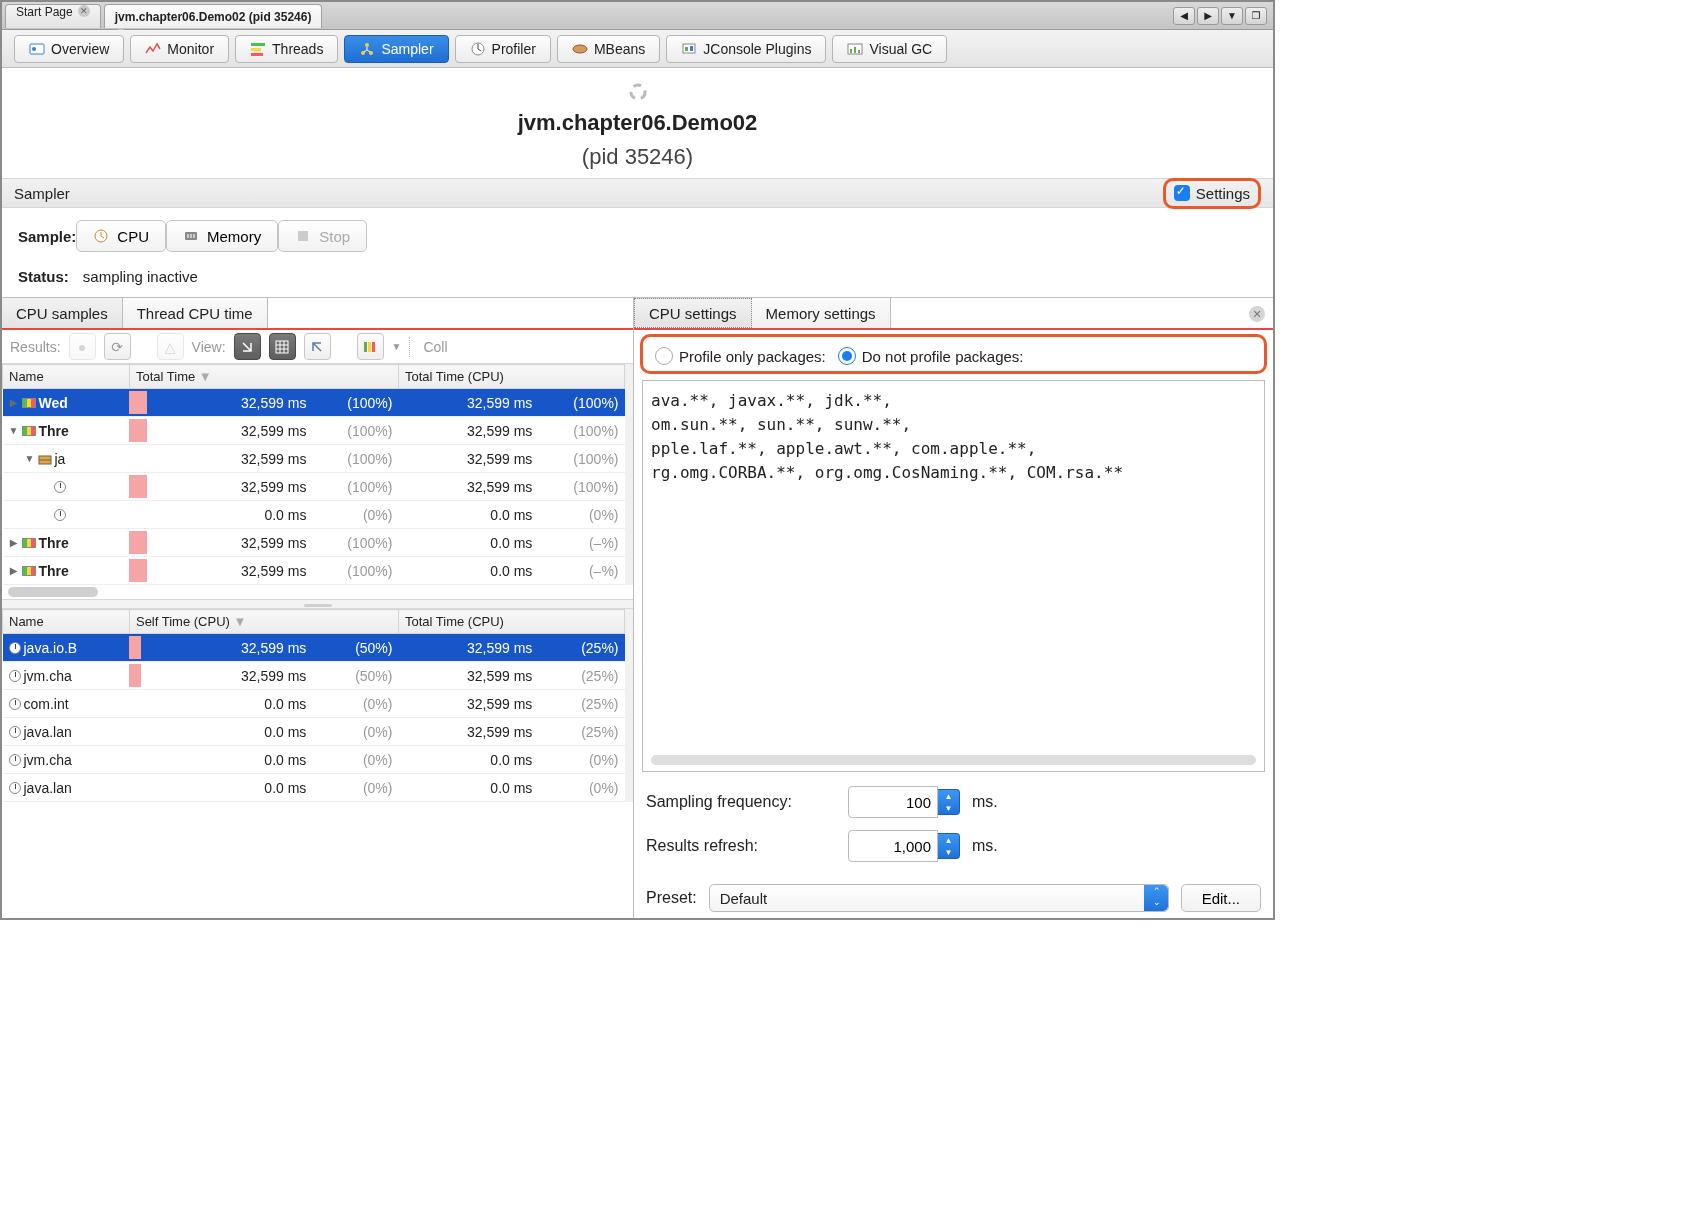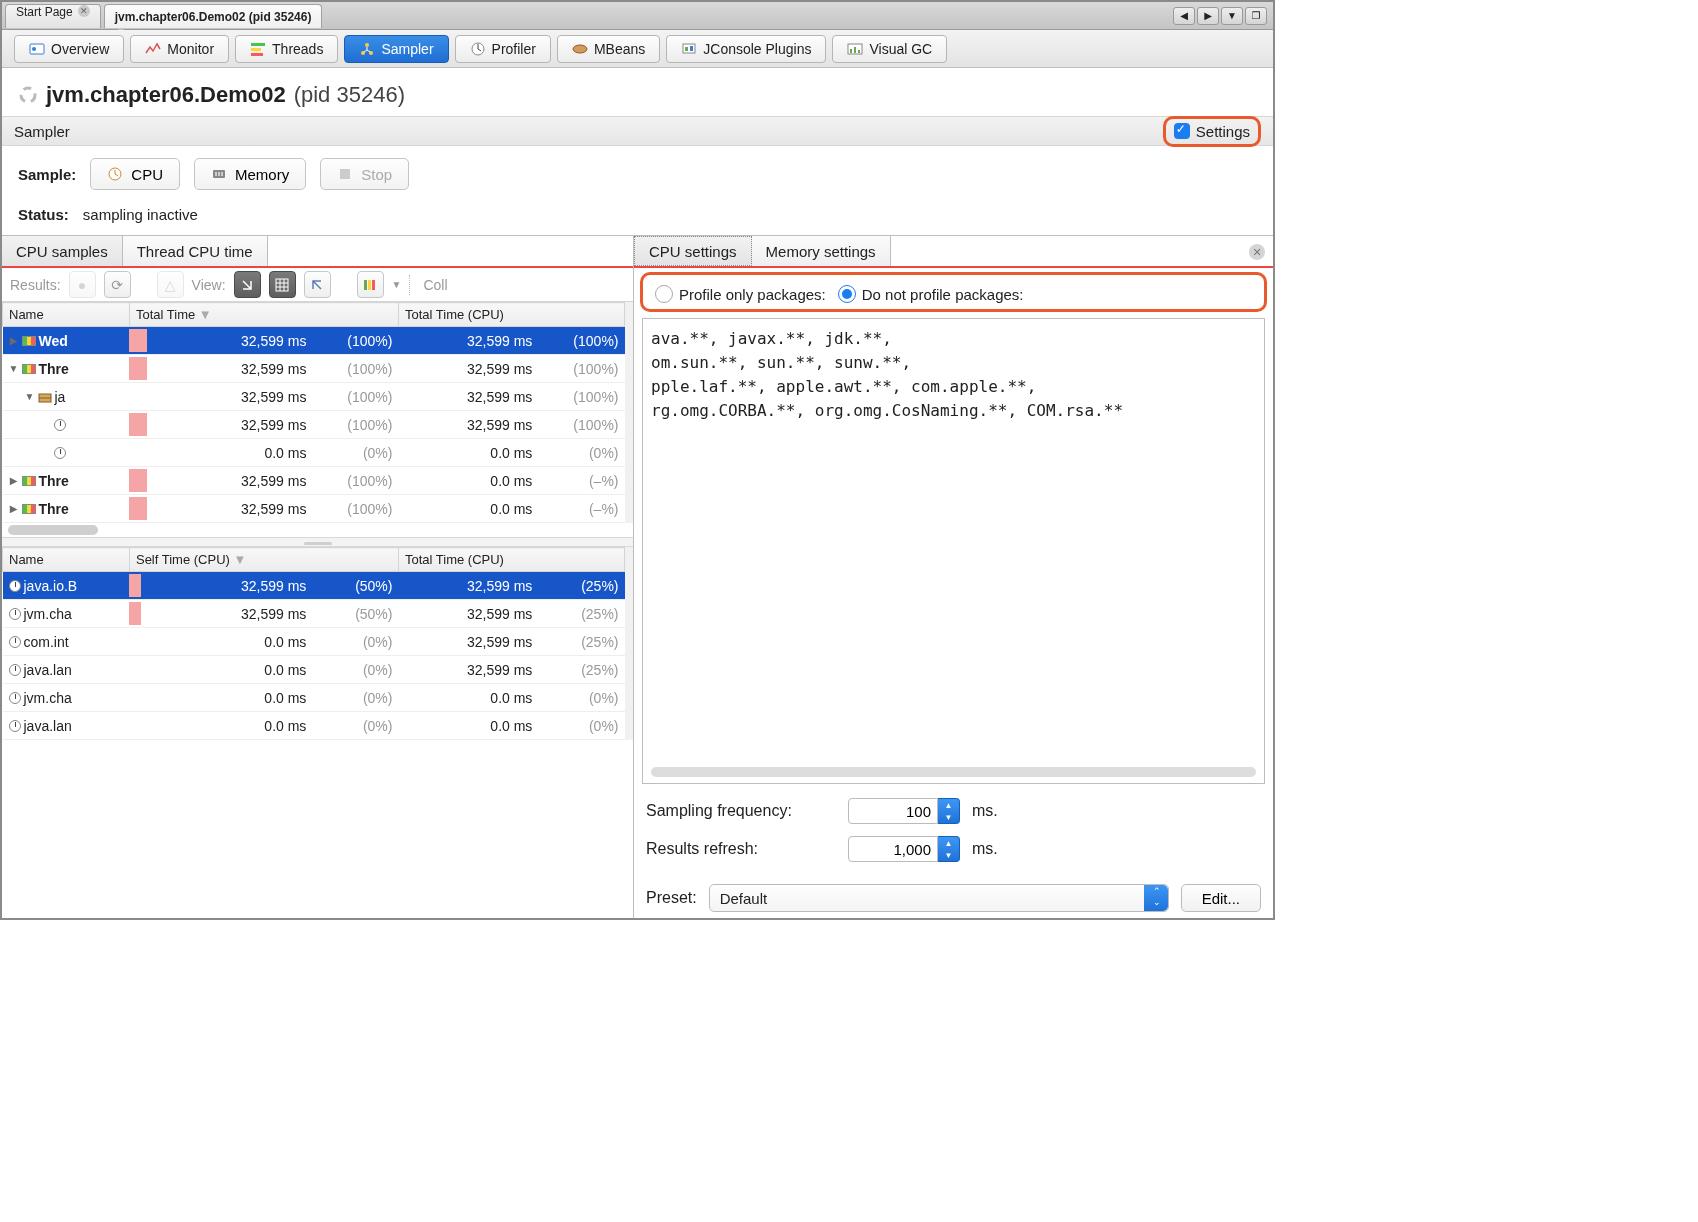--- a/index.html
+++ b/index.html
@@ -7,28 +7,28 @@
   .window { width:1275px; height:920px; border:2px solid #8a8a8a; background:#fff; display:flex; flex-direction:column; }
   .title-tabs { height:28px; background:linear-gradient(#d9d9d9,#c4c4c4); display:flex; align-items:center; border-bottom:1px solid #9a9a9a; }
   .app-tab { height:24px; padding:0 10px; background:linear-gradient(#f4f4f4,#e3e3e3); border:1px solid #a0a0a0; border-bottom:none; border-radius:4px 4px 0 0; margin-left:3px; display:flex; align-items:flex-start; font-size:12px; gap:5px; }
   .app-tab.active { background:linear-gradient(#fcfcfc,#efefef); font-weight:bold;flex-direction:column; }
   .close-x { width:12px; height:12px; border-radius:50%; background:#c9c9c9; color:#666; font-size:9px; display:flex; align-items:center; justify-content:center; }
   .title-right { margin-left:auto; display:flex; gap:2px; padding-right:6px; }
   .tb { width:22px; height:18px; background:linear-gradient(#eee,#d5d5d5); border:1px solid #9a9a9a; border-radius:3px; display:flex; align-items:center; justify-content:center; font-size:10px; }
   .toolbar { height:38px; background:linear-gradient(#f3f3f3,#e3e3e3); border-bottom:1px solid #bdbdbd; display:flex; align-items:center; padding:0 12px; gap:6px; }
   .tool-btn { height:28px; padding:0 14px; border:1px solid #b5b5b5; border-radius:4px; background:linear-gradient(#fdfdfd,#ececec); display:flex; align-items:center; gap:6px; font-size:14px; }
   .tool-btn.active { background:linear-gradient(#3a8ee6,#1f6ed4); color:#fff; border-color:#1a5db0; }
-  .page-head { padding:14px 16px 8px; display:flex; align-items:center; gap:8px; font-size:22px; }
+  .page-head { padding:14px 16px 8px; display:flex; align-items:center; gap:8px; font-size:22px;flex-direction:column; }
   .page-head .pid { font-weight:normal; color:#444; }
   .page-head .proc { font-weight:bold; }
   .section-bar { height:30px; background:linear-gradient(#f2f2f2,#e6e6e6); border-top:1px solid #d5d5d5; border-bottom:1px solid #d5d5d5; display:flex; align-items:center; padding:0 12px; font-size:15px; }
   .settings-chk { margin-left:auto; display:flex; align-items:center; gap:6px; padding:4px 8px; border:3px solid #e85a2b; border-radius:10px; }
   input[type=checkbox].mac { appearance:none; width:16px; height:16px; border-radius:4px; background:#1a7df0; position:relative; }
   input[type=checkbox].mac:checked::after{content:"✓"; color:#fff; font-size:12px; position:absolute; top:-1px; left:2px;}
-  .sample-row { padding:12px 16px; display:flex; align-items:center; gap:14px; }
+  .sample-row { padding:12px 16px; display:flex; align-items:center; }
   .sample-row b { font-size:15px; }
   .sbtn { height:32px; padding:0 16px; border:1px solid #c5c5c5; border-radius:5px; background:linear-gradient(#fefefe,#f2f2f2); display:flex; align-items:center; gap:8px; font-size:15px; }
   .status-row { padding:4px 16px 12px; display:flex; gap:14px; font-size:15px; }
   .panes { flex:1; display:flex; border-top:1px solid #bdbdbd; overflow:hidden; }
   .left-pane, .right-pane { display:flex; flex-direction:column; overflow:hidden; }
   .left-pane { width:632px; border-right:1px solid #bdbdbd; }
   .right-pane { flex:1; }
   .tabstrip { height:32px; display:flex; border-bottom:2px solid #ef4444; }
   .tab { padding:0 14px; display:flex; align-items:center; border-right:1px solid #bdbdbd; background:linear-gradient(#fbfbfb,#efefef); font-size:15px; }
   .tab.active { background:linear-gradient(#f2f2f2,#e4e4e4); }
@@ -52,21 +52,21 @@
   .split-h { height:10px; background:#f3f3f3; border-top:1px solid #d8d8d8; border-bottom:1px solid #d8d8d8; position:relative;}
   .split-h::after{content:""; position:absolute; left:50%; top:4px; width:28px; height:3px; background:#cfcfcf; border-radius:2px; transform:translateX(-50%);}
   .radio-row { padding:10px 12px 6px; display:flex; gap:12px; align-items:center; font-size:15px; border:3px solid #e85a2b; border-radius:10px; margin:4px 6px 6px; }
   input[type=radio].mac{ appearance:none; width:18px; height:18px; border:1px solid #a8a8a8; border-radius:50%; background:#fff; position:relative; }
   input[type=radio].mac:checked{ border-color:#1a7df0; }
   input[type=radio].mac:checked::after{content:""; position:absolute; inset:3px; background:#1a7df0; border-radius:50%;}
   .filter-box { flex:1; margin:0 8px 8px; border:1px solid #bdbdbd; padding:8px; font-family:Menlo,monospace; font-size:16px; line-height:1.5; overflow:auto; background:#fff; min-height:310px; position:relative; }
   .filter-scroll { position:absolute; left:8px; right:8px; bottom:6px; height:10px; background:#ddd; border-radius:5px; }
   .setting-row { display:flex; align-items:center; gap:12px; padding:6px 12px; font-size:16px; }
   .spin { display:flex; align-items:center; }
-  .spin input { width:90px; height:26px; text-align:right; padding:0 6px; border:1px solid #bbb; border-radius:4px 0 0 4px; font-size:15px; }
+  .spin input { width:90px; height:32px; text-align:right; padding:0 6px; border:1px solid #bbb; border-radius:4px 0 0 4px; font-size:15px; }
   .spin-btns { width:22px; height:26px; background:linear-gradient(#3d97f5,#1e72d8); border:1px solid #1860b5; border-left:none; border-radius:0 4px 4px 0; display:flex; flex-direction:column; }
   .spin-btns span{flex:1; color:#fff; font-size:8px; display:flex; align-items:center; justify-content:center;}
   .mac-select { flex:1; height:28px; border:1px solid #bbb; border-radius:5px; display:flex; align-items:center; padding:0 10px; font-size:15px; position:relative; background:linear-gradient(#fefefe,#f4f4f4); }
   .mac-select::after{content:""; position:absolute; right:0; top:0; bottom:0; width:24px; background:linear-gradient(#3d97f5,#1e72d8); border-radius:0 5px 5px 0;}
   .mac-select::before{content:"⌃\A⌄"; white-space:pre; position:absolute; right:7px; top:1px; color:#fff; font-size:9px; line-height:11px; z-index:1;}
   .edit-btn { height:28px; padding:0 20px; border:1px solid #bbb; border-radius:5px; background:linear-gradient(#fefefe,#f1f1f1); font-size:15px; }
   .right-tabs .tab { border-top:none;text-align:center; }
   .right-tabs { position:relative; }
   .hs-close { position:absolute; right:8px; top:8px; width:16px; height:16px; border-radius:50%; background:#d5d5d5; color:#777; font-size:11px; display:flex; align-items:center; justify-content:center; }
   .scroll-stub { width:8px; background:#f1f1f1; }

